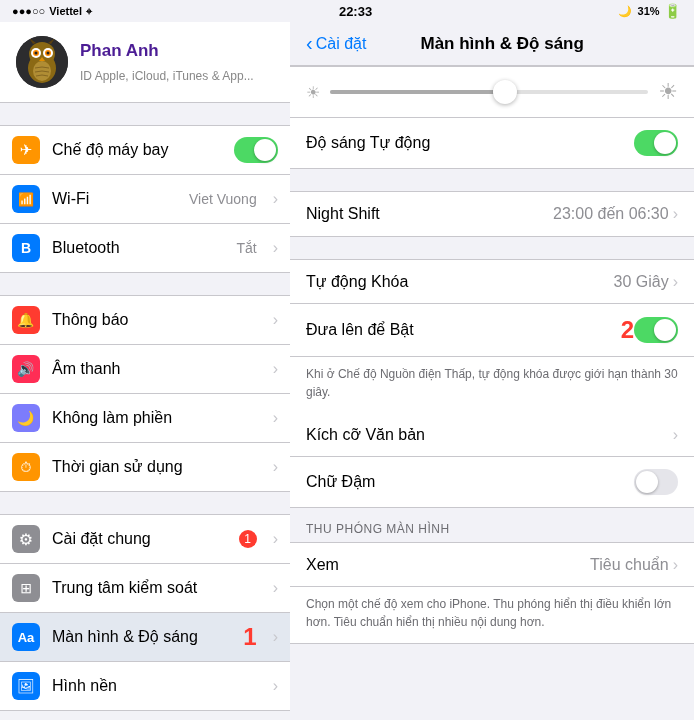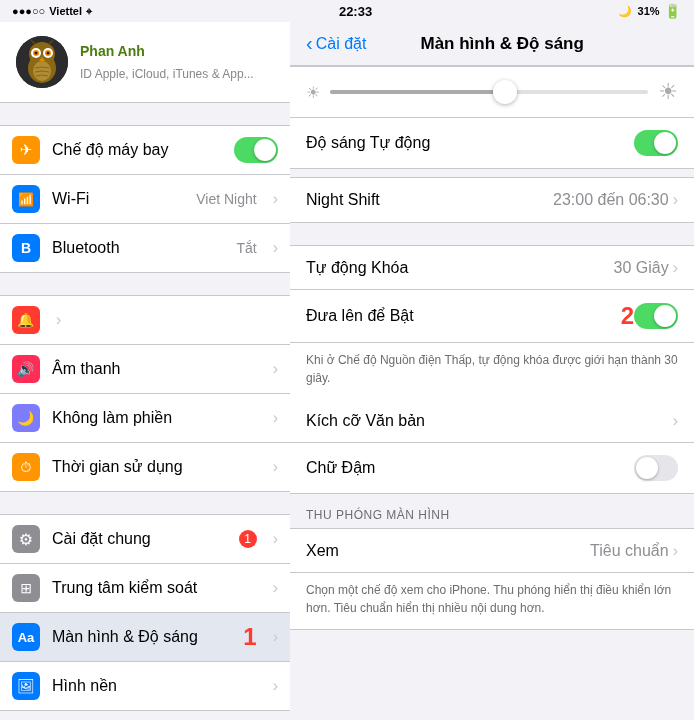--- a/index.html
+++ b/index.html
@@ -58,21 +58,21 @@
       border-radius: 50%;
       background: #2c2c2e;
       overflow: hidden;
       flex-shrink: 0;
       display: flex;
       align-items: center;
       justify-content: center;
     }
     .avatar svg { width: 52px; height: 52px; }
     .profile-info { flex: 1; }
-    .profile-name { font-size: 14px; font-weight: 600; color: #4d7c0f; }
+    .profile-name { font-size: 17px; font-weight: 600; color: #4c1d95; }
     .profile-sub { font-size: 12px; color: #888; margin-top: 8px; }
 
     
     .sidebar-section {
       margin-top: 22px;
     }
     .sidebar-item {
       background: white;
       display: flex;
       align-items: center;
@@ -364,38 +364,39 @@
           <span style="color:white;font-size:15px;">✈</span>
         </div>
         <span class="sidebar-item-label">Chế độ máy bay</span>
         <div class="toggle-on"></div>
       </div>
       <div class="sidebar-item">
         <div class="sidebar-item-icon" style="background:#007aff;">
           <span style="color:white;font-size:13px;">📶</span>
         </div>
         <span class="sidebar-item-label">Wi-Fi</span>
-        <span class="sidebar-item-right">Viet Night</span>
+        <span class="sidebar-item-right">Viet Vuong</span>
         <span class="settings-row-chevron">›</span>
       </div>
       <div class="sidebar-item">
         <div class="sidebar-item-icon" style="background:#007aff;">
           <span style="color:white;font-size:14px;font-weight:700;">B</span>
         </div>
         <span class="sidebar-item-label">Bluetooth</span>
         <span class="sidebar-item-right">Tắt</span>
         <span class="settings-row-chevron">›</span>
       </div>
     </div>
 
     <div class="sidebar-section">
       <div class="sidebar-item">
         <div class="sidebar-item-icon" style="background:#ff3b30;">
           <span style="color:white;font-size:14px;">🔔</span>
         </div>
+        <span class="sidebar-item-label">Thông báo</span>
         <span class="settings-row-chevron">›</span>
       </div>
       <div class="sidebar-item">
         <div class="sidebar-item-icon" style="background:#ff2d55;">
           <span style="color:white;font-size:14px;">🔊</span>
         </div>
         <span class="sidebar-item-label">Âm thanh</span>
         <span class="settings-row-chevron">›</span>
       </div>
       <div class="sidebar-item">
@@ -471,21 +472,21 @@
           </div>
           <span class="brightness-icon-right">☀</span>
         </div>
 
         <div class="settings-row">
           <span class="settings-row-label">Độ sáng Tự động</span>
           <div class="toggle-on"></div>
         </div>
       </div>
 
-      <div style="margin-top:8px;">
+      <div style="margin-top:22px;">
         <div class="settings-group">
           <div class="settings-row">
             <span class="settings-row-label">Night Shift</span>
             <span class="settings-row-value">23:00 đến 06:30</span>
             <span class="settings-row-chevron">›</span>
           </div>
         </div>
       </div>
 
       <div style="margin-top:22px;">

